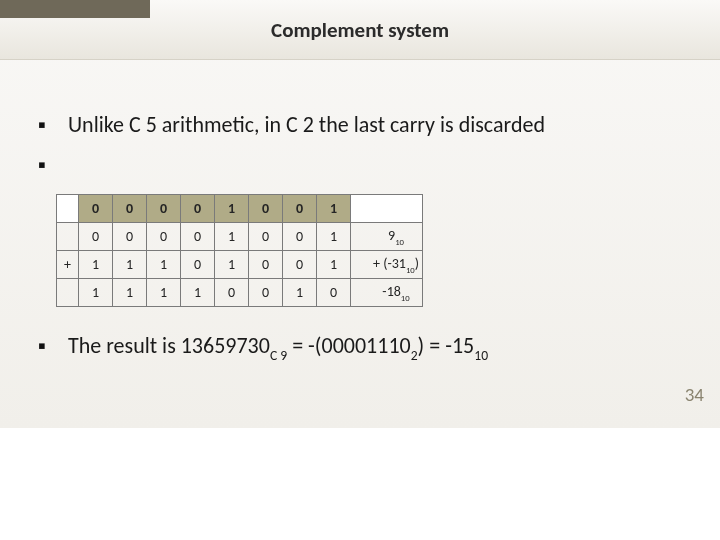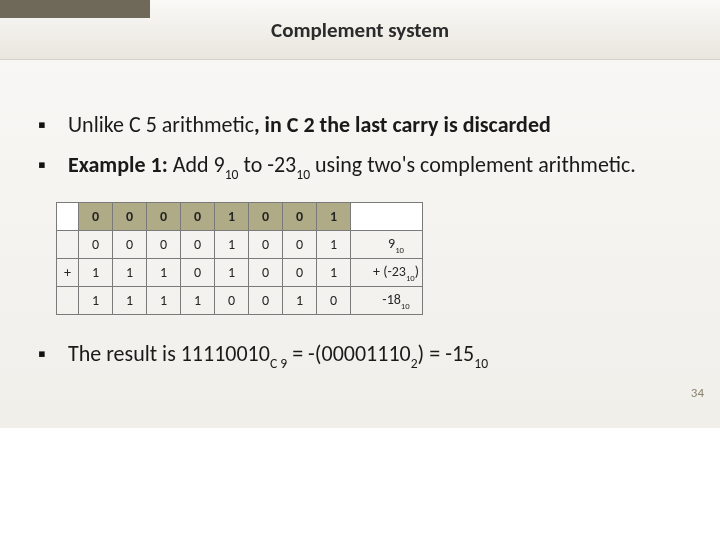--- a/index.html
+++ b/index.html
@@ -5,34 +5,34 @@
   * { margin: 0; padding: 0; box-sizing: border-box; }
   html, body { width: 720px; height: 540px; font-family: Calibri, "Segoe UI", Arial, sans-serif; background: #fff; color: #262626; }
   .slide { position: relative; width: 720px; height: 428px; background: linear-gradient(#f9f8f6 0%, #f1efea 100%); }
   .title-bar { width: 100%; height: 60px; background: linear-gradient(#faf9f7 0%, #e9e6de 100%); display: flex; align-items: center; justify-content: center; border-bottom: 1px solid #d6d2c7; }
   .title-accent { position: absolute; top: 0; left: 0; width: 150px; height: 18px; background: #6f6959; }
   .title { font-size: 21px; font-weight: 700; color: #2b2b2b; }
   .body { padding: 50px 38px 0 38px; }
   .bullet { display: flex; margin-bottom: 10px; }
   .bullet .marker { width: 30px; font-size: 22px; line-height: 30px; color: #111; }
   .bullet .text { font-size: 22px; line-height: 30px; color: #1a1a1a; }
-  .bold { font-weight: 700; }
+  .bold { font-weight: 400; }
   .subnum { font-size: 0.62em; vertical-align: sub; position: relative; top: 0.1em; }
   .carries-wrap { display: flex; align-items: flex-start; margin: 14px 0 0 18px; }
   .carries-label { font-size: 19px; font-weight: 700; margin-right: 8px; padding-top: 3px; width: 78px; }
   table.arith { border-collapse: collapse; }
   table.arith td { border: 1px solid #7a7a7a; text-align: center; vertical-align: middle; font-size: 14px; height: 28px; }
   .w-op  { width: 22px; }
   .w-bit { width: 34px; }
   .w-note { width: 72px; font-size: 13px; padding-left: 19px; }
   .hrow td { background: #b0ab87; font-weight: 700; }
   .hrow td.w-note, .hrow td.w-op { background: #fff; }
   .hrow td.last-carry { background: #b0ab87; }
   .result-line { margin-top: 24px; }
-  .page-num { position: absolute; right: 16px; bottom: 28px; font-size: 13px; color: #8a8470; }
+  .page-num { position: absolute; right: 16px; bottom: 22px; font-size: 19px; color: #8a8470; }
 </style>
 </head>
 <body>
 <div class="slide">
 
   <div class="title-accent"></div>
   <div class="title-bar">
     <div class="title">Complement system</div>
   </div>
 
@@ -40,23 +40,20 @@
 
     <div class="bullet">
       <div class="marker">▪</div>
       <div class="text">
         <span>Unlike C 5 arithmetic</span><span class="bold">, in C 2 the last carry is discarded</span>
       </div>
     </div>
 
     <div class="bullet">
       <div class="marker">▪</div>
-      <div class="text">
-        <span class="bold">Example 1:</span><span> Add 9</span><span class="subnum">10</span><span> to -23</span><span class="subnum">10</span><span> using two's complement arithmetic.</span>
-      </div>
     </div>
 
     <div class="carries-wrap">
       <table class="arith">
         <tbody>
             <tr class="hrow">
           <td class="w-op"></td>
           <td class="w-bit">0</td>
           <td class="w-bit">0</td>
           <td class="w-bit">0</td>
@@ -82,41 +79,41 @@
         <tr>
           <td class="w-op">+</td>
           <td class="w-bit">1</td>
           <td class="w-bit">1</td>
           <td class="w-bit">1</td>
           <td class="w-bit">0</td>
           <td class="w-bit">1</td>
           <td class="w-bit">0</td>
           <td class="w-bit">0</td>
           <td class="w-bit">1</td>
-          <td class="w-note"><span>+ (-23</span><span class="subnum">10</span><span>)</span></td>
+          <td class="w-note"><span>+ (-31</span><span class="subnum">10</span><span>)</span></td>
         </tr>
         <tr>
           <td class="w-op"></td>
           <td class="w-bit">1</td>
           <td class="w-bit">1</td>
           <td class="w-bit">1</td>
           <td class="w-bit">1</td>
           <td class="w-bit">0</td>
           <td class="w-bit">0</td>
           <td class="w-bit">1</td>
           <td class="w-bit">0</td>
           <td class="w-note"><span>-18</span><span class="subnum">10</span></td>
         </tr>
       </tbody>
         </table>
     </div>
 
     <div class="bullet result-line">
       <div class="marker">▪</div>
       <div class="text">
-        <span>The result is 11110010</span><span class="subnum">C 9</span><span> = -(00001110</span><span class="subnum">2</span><span>) = -15</span><span class="subnum">10</span>
+        <span>The result is 13659730</span><span class="subnum">C 9</span><span> = -(00001110</span><span class="subnum">2</span><span>) = -15</span><span class="subnum">10</span>
       </div>
     </div>
 
   </div>
 
   <div class="page-num">34</div>
 </div>
 
 </body></html>

